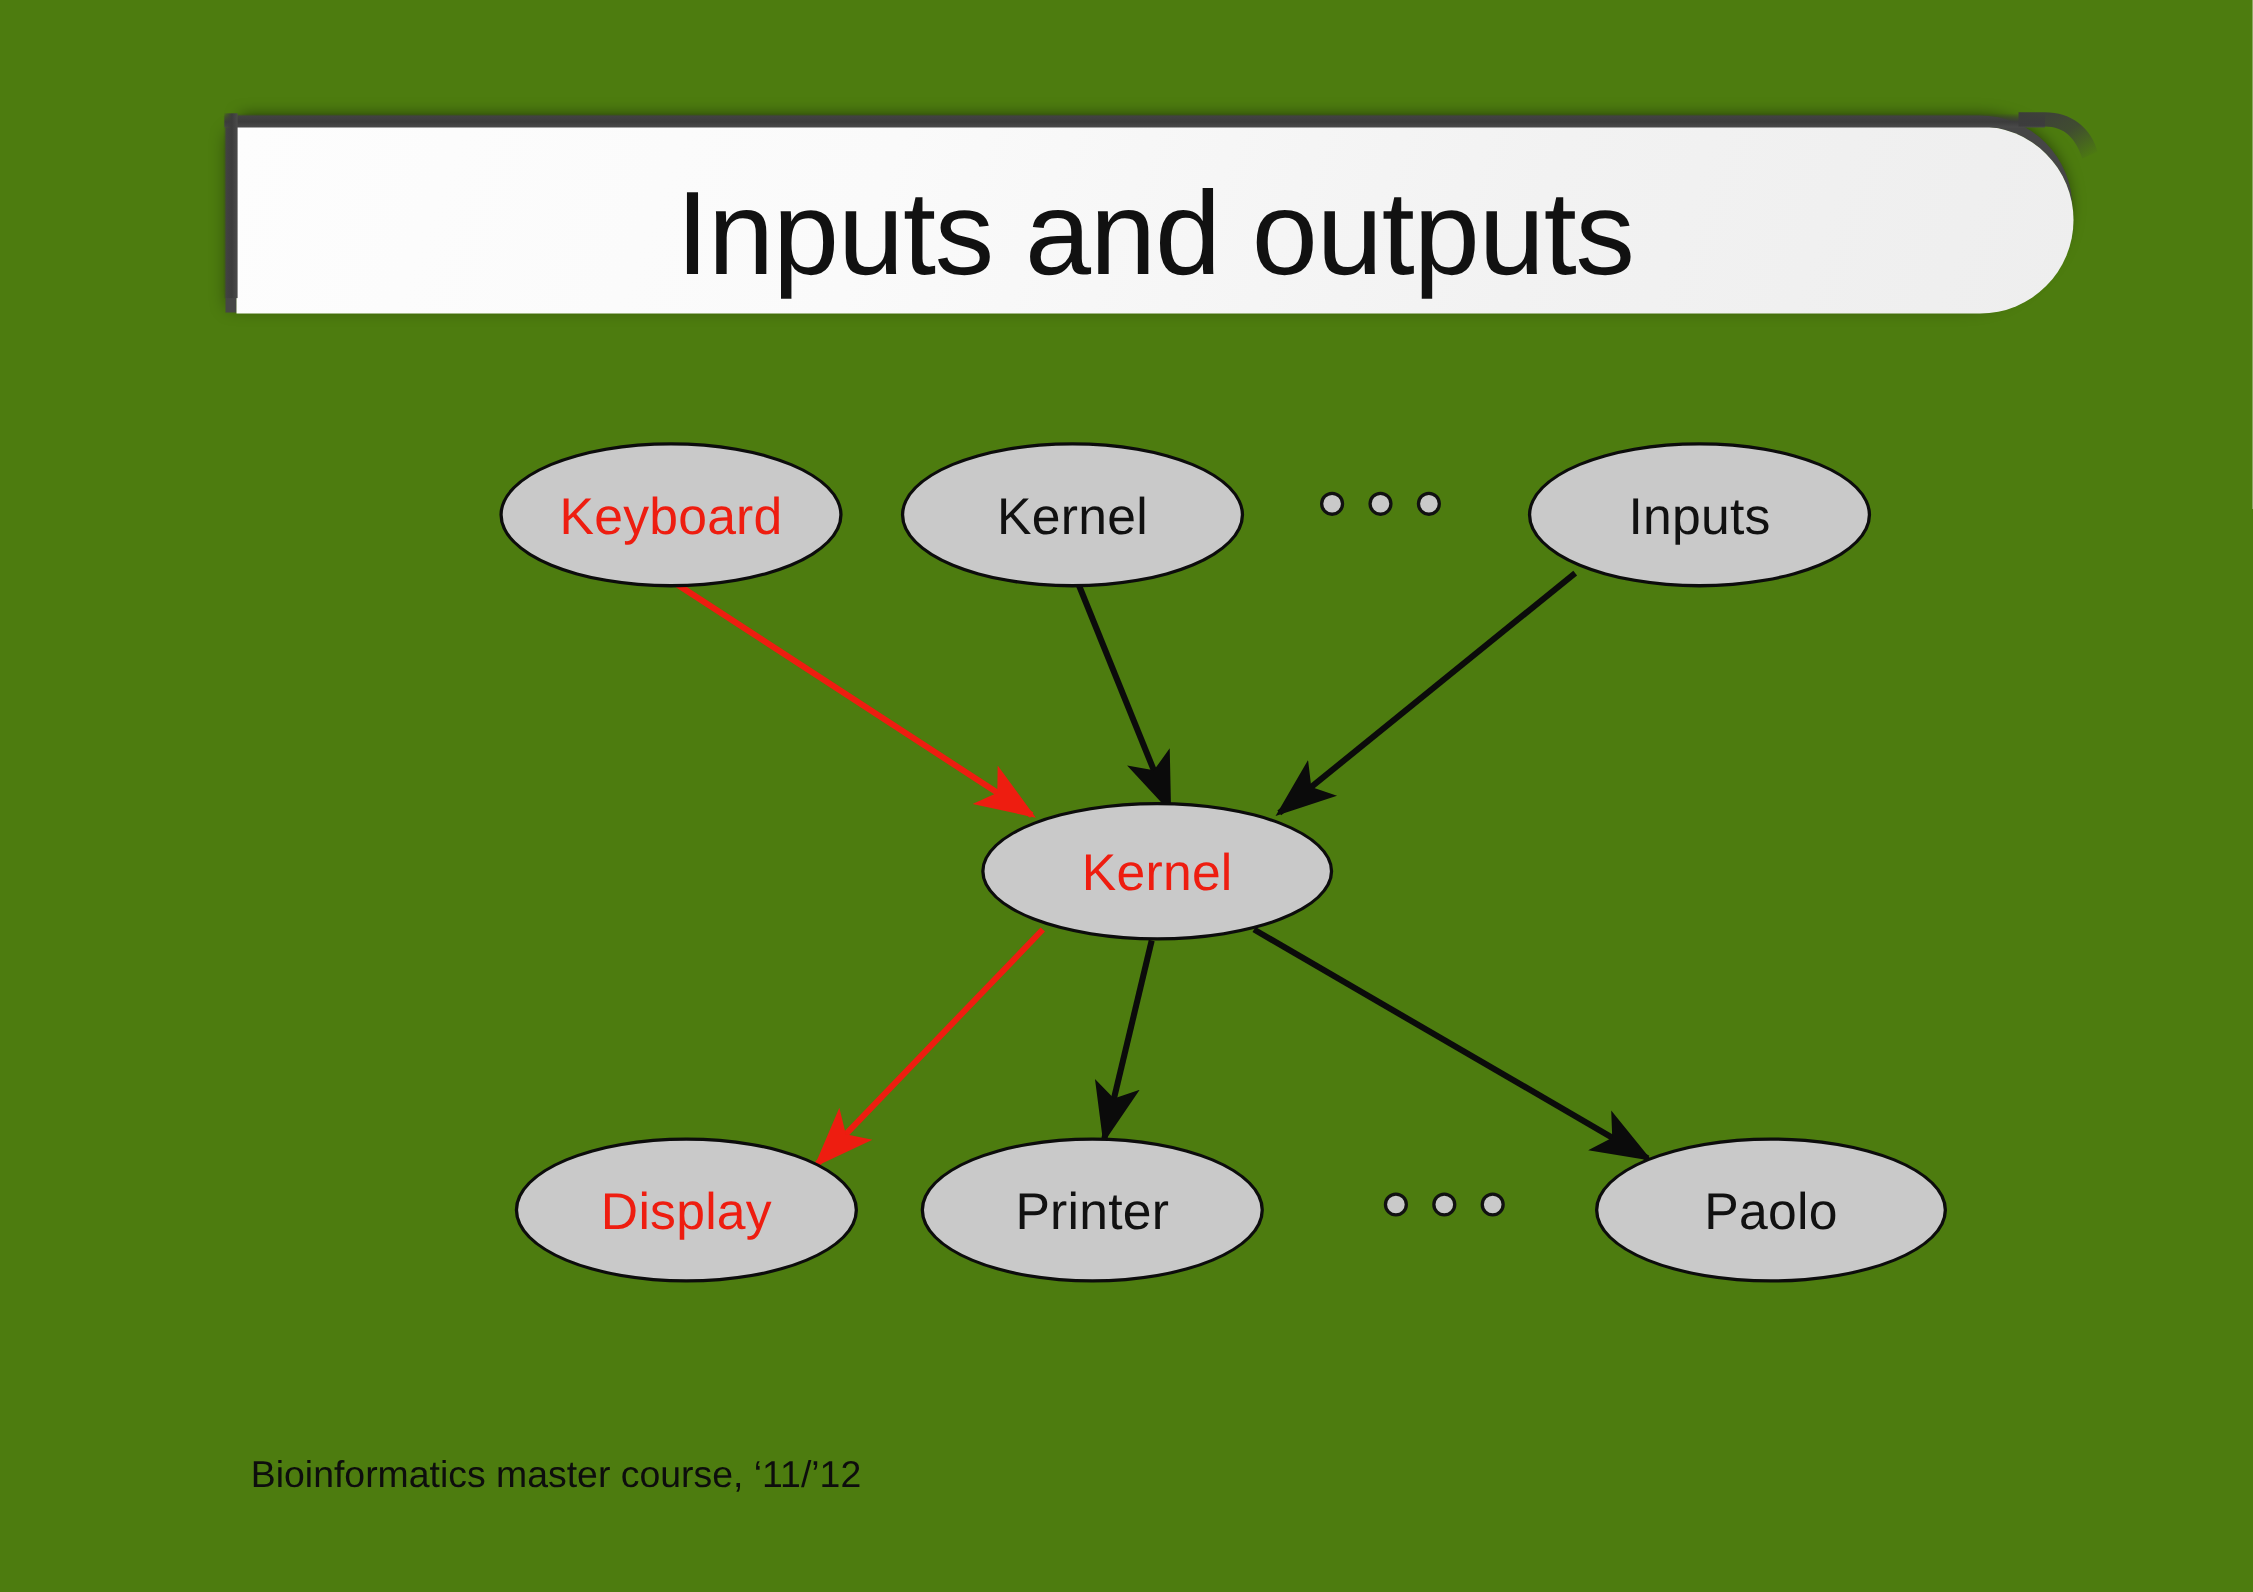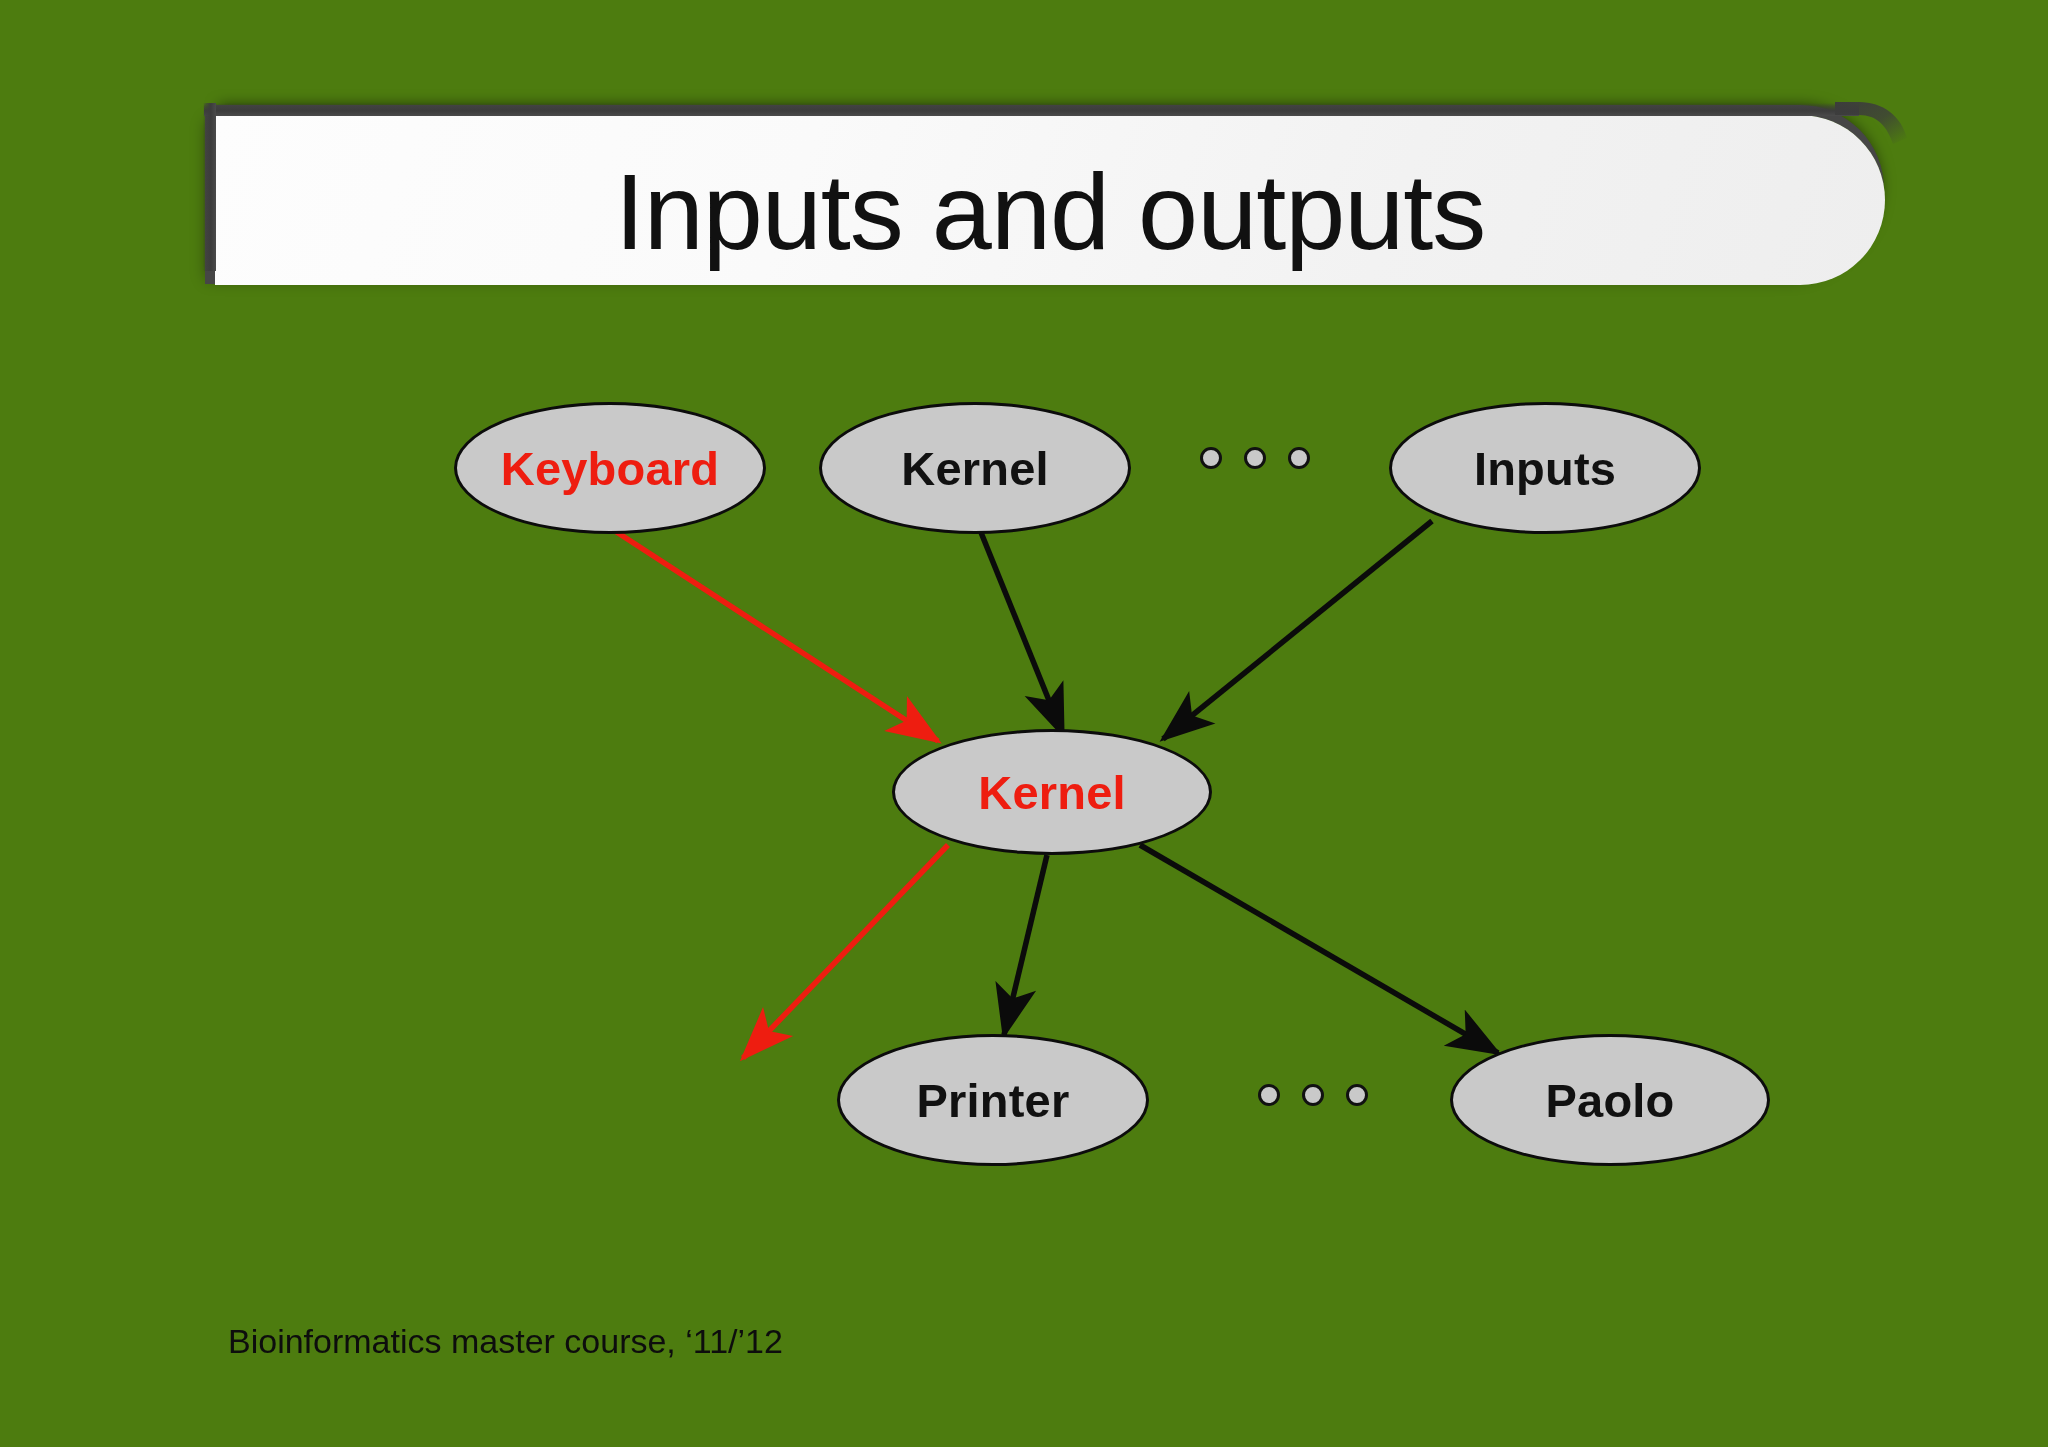--- a/index.html
+++ b/index.html
@@ -101,21 +101,21 @@
     border: 3px solid #0c0c0c;
     border-radius: 50%;
     box-sizing: border-box;
     display: flex;
     align-items: center;
     justify-content: center;
   }
   .node-label {
     font-family: "Liberation Sans", sans-serif;
     font-size: 47px;
-    font-weight: 700;
+    font-weight: 400;
     letter-spacing: 0.2px;
     color: #111111;
     white-space: nowrap;
     pointer-events: none;
   }
   .node-label.red { color: #ee1d10; }
 
   .dots {
     position: absolute;
     display: flex;
@@ -204,20 +204,23 @@
     </div>
 
     <div class="node" style="left:1389px; top:402px; width:312px; height:132px;">
       <span class="node-label">Inputs</span>
     </div>
 
     <div class="node" style="left:892px; top:729px; width:320px; height:126px;">
       <span class="node-label red">Kernel</span>
     </div>
 
+    <div class="node" style="left:468px; top:1034px; width:312px; height:132px;">
+      <span class="node-label red">Display</span>
+    </div>
 
     <div class="node" style="left:837px; top:1034px; width:312px; height:132px;">
       <span class="node-label">Printer</span>
     </div>
 
     <div class="dots" style="left:1258px; top:1084px;">
       <span class="dot"></span>
       <span class="dot"></span>
       <span class="dot"></span>
     </div>

